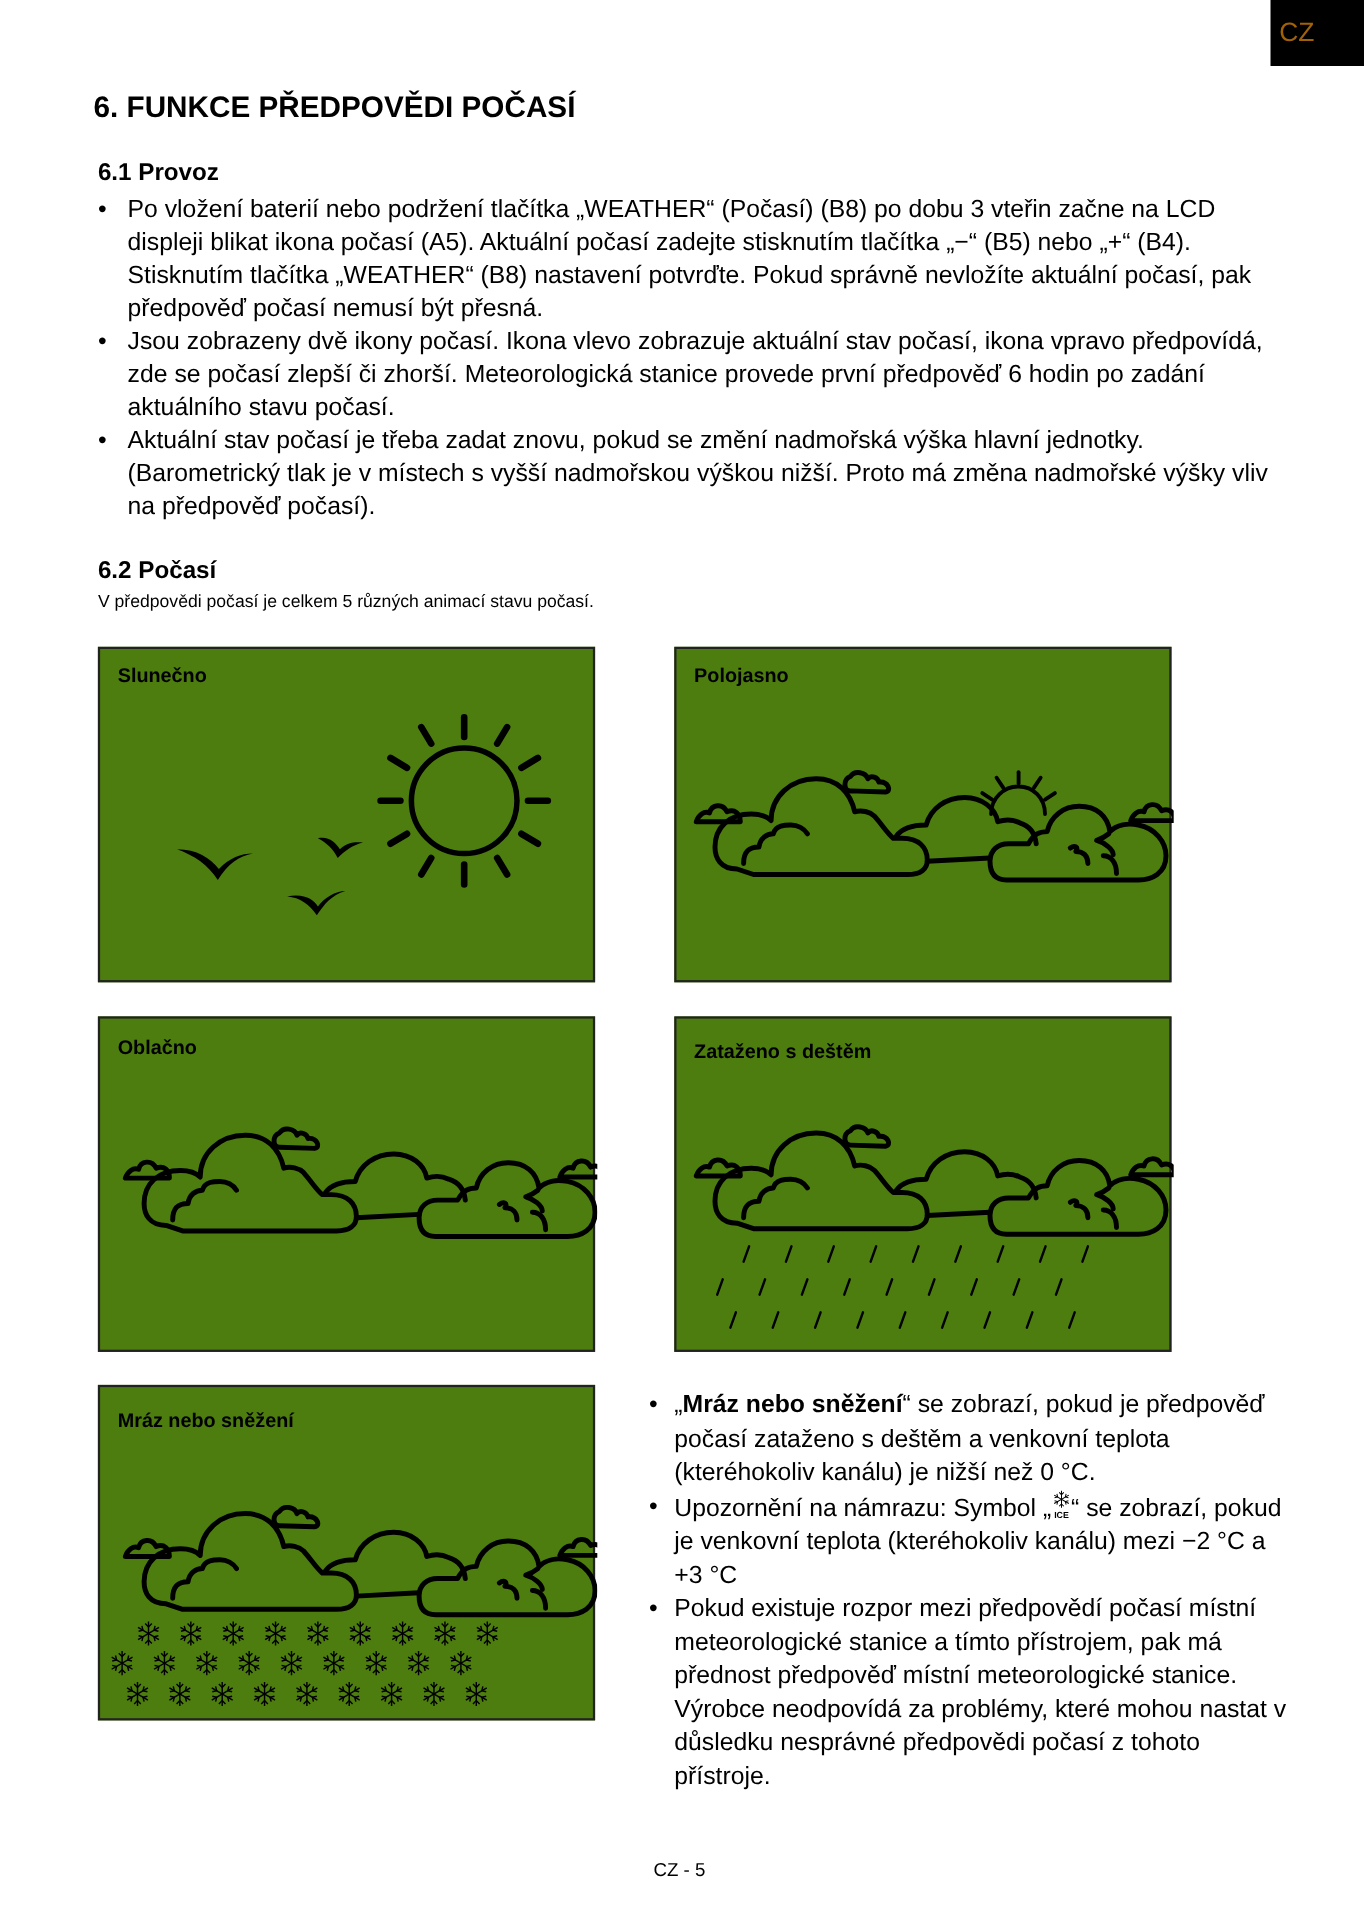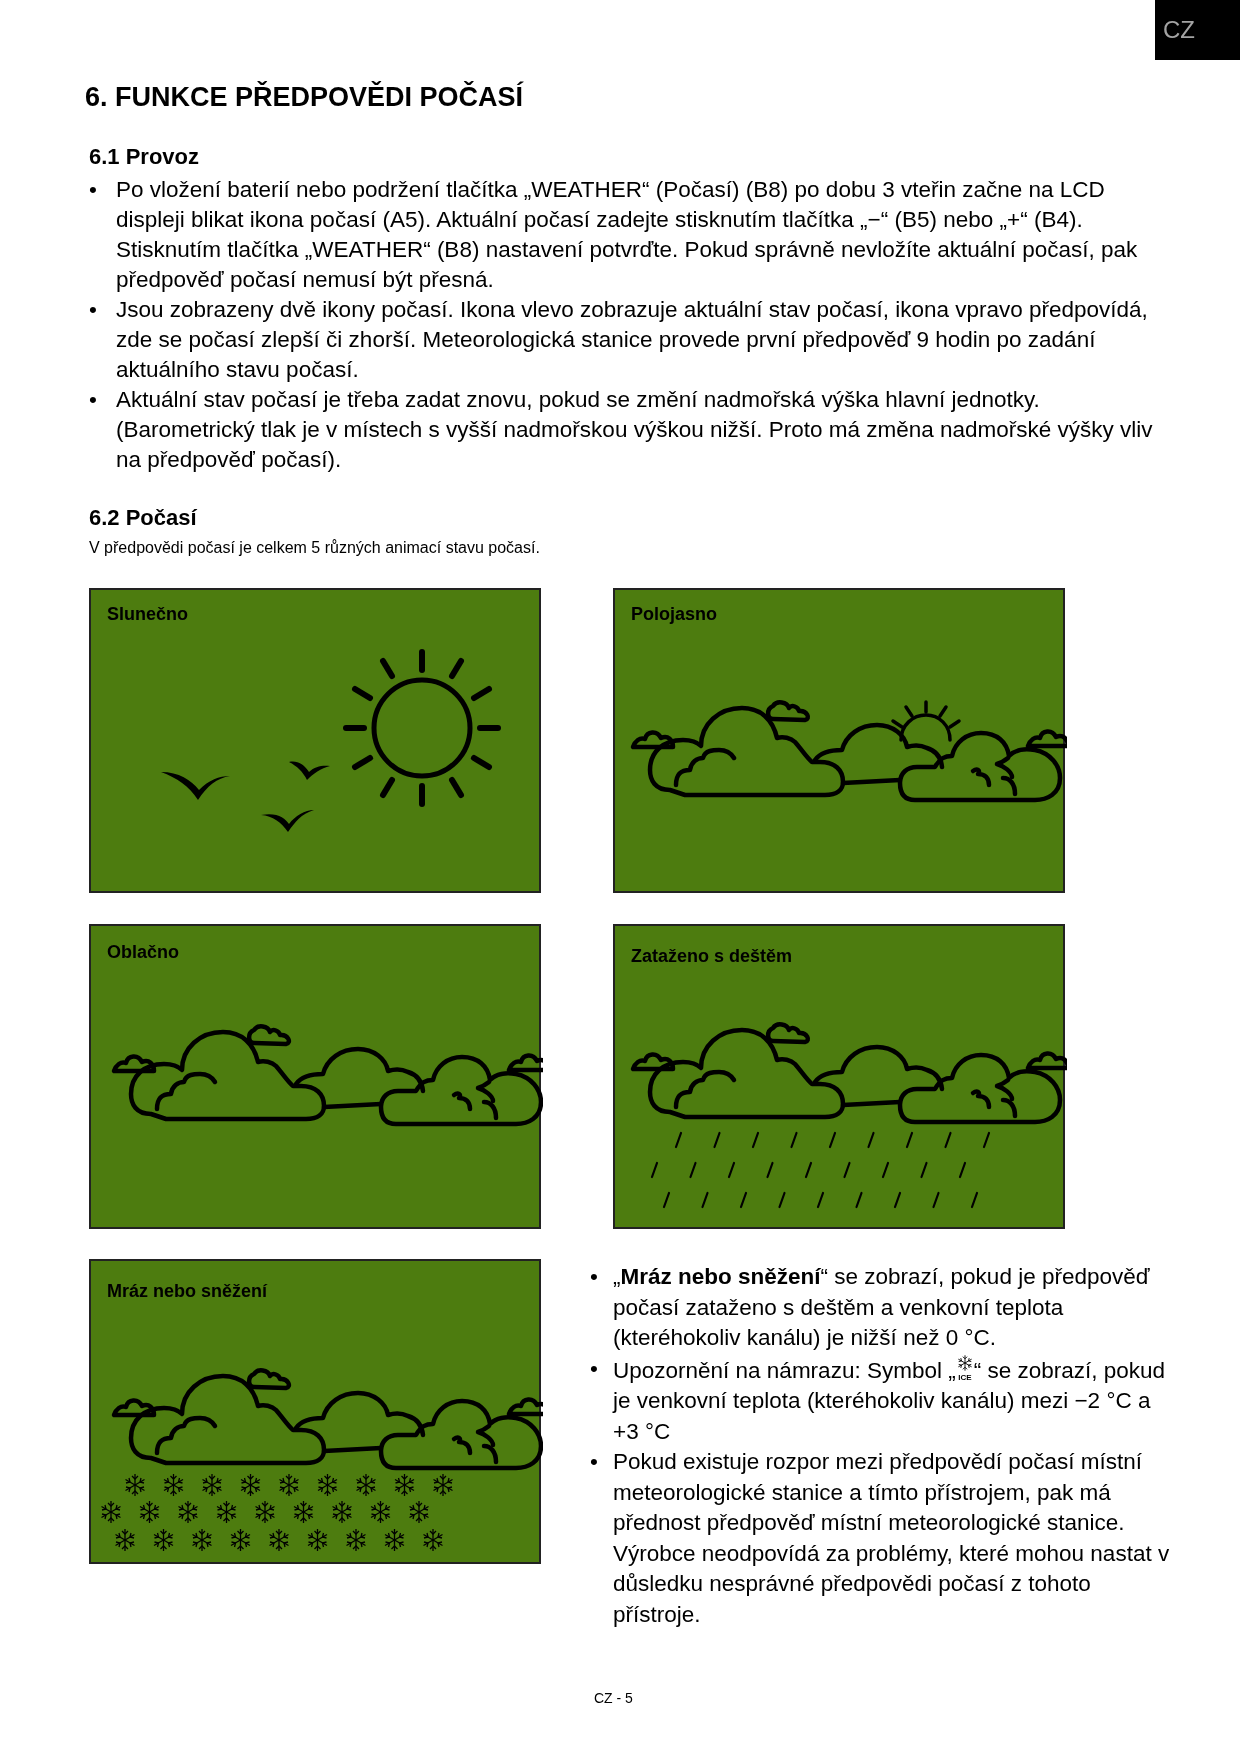--- a/index.html
+++ b/index.html
@@ -1,50 +1,50 @@
 <!DOCTYPE html>
 <html><head>
 <meta charset="utf-8">
 <style>
   html, body { margin: 0; padding: 0; background: #ffffff; }
   body { width: 1240px; height: 1754px; position: relative; overflow: hidden;
          font-family: "Liberation Sans", sans-serif; color: #000; }
   .lang-tab { position: absolute; left: 1155px; top: 0; width: 85px; height: 60px;
-              background: #000; color: #a3a3a3; font-size: 24px; line-height: 60px;
+              background: #000; color: #a16207; font-size: 24px; line-height: 60px;
               padding-left: 8px; box-sizing: border-box; }
   .h1 { position: absolute; left: 85px; top: 82px; font-size: 27px; font-weight: bold; margin: 0; }
   .h2 { position: absolute; left: 89px; font-size: 22px; font-weight: bold; margin: 0; }
   .para { position: absolute; left: 89px; width: 1080px; font-size: 16px; line-height: 30px; margin: 0; }
   ul.bullets { position: absolute; left: 89px; width: 1080px; margin: 0; padding: 0; list-style: none;
                font-size: 22.5px; line-height: 30px; }
   ul.bullets li { position: relative; padding-left: 27px; margin: 0; }
   ul.bullets li::before { content: "•"; position: absolute; left: 0; top: 0; }
   .panel { position: absolute; width: 452px; border: 2px solid #222; box-sizing: border-box; background: #4d7c0f; }
   .panel .ptitle { position: absolute; left: 16px; top: 14px; font-size: 18px; font-weight: bold; }
   .panel svg { position: absolute; left: 0; top: 0; }
   .note { position: absolute; left: 590px; top: 1262px; width: 580px; font-size: 22.5px; line-height: 30.5px; }
   .note .ntitle { font-weight: bold; margin-left: 23px; }
   .note ul { margin: 0; padding: 0; list-style: none; }
   .note li { position: relative; padding-left: 23px; }
   .note li::before { content: "•"; position: absolute; left: 0; }
   .ice { display: inline-block; width: 18px; height: 28px; vertical-align: -4px; position: relative; text-decoration: underline; }
   .ice svg { position: absolute; left: 0; top: 0; }
-  .footer { position: absolute; left: 594px; top: 1690px; font-size: 14px; }
+  .footer { position: absolute; left: 594px; top: 1690px; font-size: 17px; }
 </style>
 </head>
 <body>
 
 <div class="lang-tab">CZ</div>
 
 <h1 class="h1">6. FUNKCE PŘEDPOVĚDI POČASÍ</h1>
 
 <h2 class="h2" style="top:144px">6.1 Provoz</h2>
 <ul class="bullets" style="top:175px">
   <li>Po vložení baterií nebo podržení tlačítka „WEATHER“ (Počasí) (B8) po dobu 3 vteřin začne na LCD displeji blikat ikona počasí (A5). Aktuální počasí zadejte stisknutím tlačítka „−“ (B5) nebo „+“ (B4). Stisknutím tlačítka „WEATHER“ (B8) nastavení potvrďte. Pokud správně nevložíte aktuální počasí, pak předpověď počasí nemusí být přesná.</li>
-  <li>Jsou zobrazeny dvě ikony počasí. Ikona vlevo zobrazuje aktuální stav počasí, ikona vpravo předpovídá, zde se počasí zlepší či zhorší. Meteorologická stanice provede první předpověď 9 hodin po zadání aktuálního stavu počasí.</li>
+  <li>Jsou zobrazeny dvě ikony počasí. Ikona vlevo zobrazuje aktuální stav počasí, ikona vpravo předpovídá, zde se počasí zlepší či zhorší. Meteorologická stanice provede první předpověď 6 hodin po zadání aktuálního stavu počasí.</li>
   <li>Aktuální stav počasí je třeba zadat znovu, pokud se změní nadmořská výška hlavní jednotky. (Barometrický tlak je v místech s vyšší nadmořskou výškou nižší. Proto má změna nadmořské výšky vliv na předpověď počasí).</li>
 </ul>
 
 <h2 class="h2" style="top:505px">6.2 Počasí</h2>
 <p class="para" style="top:533px">V předpovědi počasí je celkem 5 různých animací stavu počasí.</p>
 
 <svg width="0" height="0" style="position:absolute">
   <defs>
     <g id="cloudscape" fill="none" stroke="#000" stroke-width="4.5" stroke-linecap="round" stroke-linejoin="round">
 

